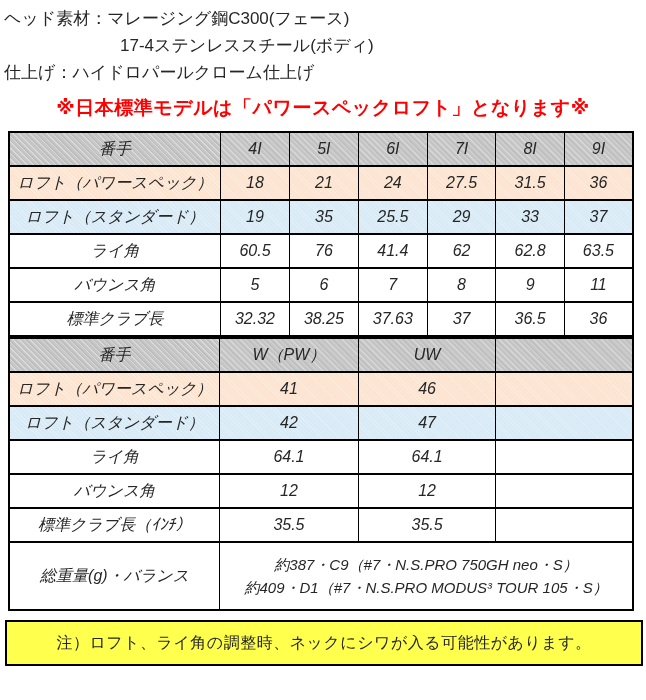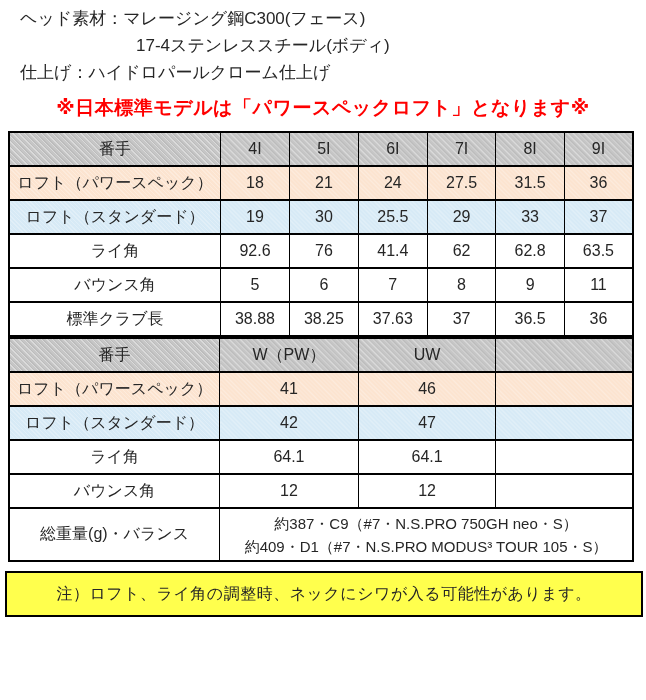--- a/index.html
+++ b/index.html
@@ -10,29 +10,29 @@
     --note-bg:#ffff4d;
     --border-black:#000000;
   }
   *{box-sizing:border-box;}
   html,body{margin:0;padding:0;}
   body{
     width:646px;height:700px;background:#ffffff;color:#262626;
     font-family:"Liberation Sans","DejaVu Sans",sans-serif;
     overflow:hidden;
   }
-  .info{padding:5px 6px 0 20px;font-size:17px;line-height:27px;}
+  .info{padding:5px 6px 0 4px;font-size:17px;line-height:27px;}
   .info .indent{padding-left:116px;}
   .notice{
     text-align:center;color:var(--accent-red);font-weight:bold;
     font-size:19px;margin:9px 0 10px 0;letter-spacing:0.5px;
   }
   table.spec{
     border-collapse:collapse;table-layout:fixed;
-    margin:0 12px 0 8px;border:2px solid var(--border-black);
+    margin:0 12px 0 8px;border:2px solid var(--border-black);font-style:italic;
   }
   table.spec col.lblcol{width:212px;}
   table.spec col.datacol{width:70px;}
   .spec th,.spec td{
     border-left:1px solid var(--border-black);
     border-right:1px solid var(--border-black);
     border-top:2px solid var(--border-black);
     border-bottom:2px solid var(--border-black);
     text-align:center;vertical-align:middle;
     font-size:16px;font-weight:normal;height:34px;padding:0 2px;
@@ -40,21 +40,21 @@
   }
   .spec tr.hdr th{
     background-color:var(--header-gray);
     background-image:repeating-linear-gradient(45deg,rgba(255,255,255,0.35) 0 1px,rgba(0,0,0,0.05) 1px 2px,transparent 2px 4px);
   }
   .spec tr.power td{background-color:var(--power-bg);
     background-image:repeating-linear-gradient(45deg,rgba(255,255,255,0.25) 0 1px,transparent 1px 3px);}
   .spec tr.standard td{background-color:var(--standard-bg);
     background-image:repeating-linear-gradient(45deg,rgba(255,255,255,0.25) 0 1px,transparent 1px 3px);}
   table.bottom{margin-top:0;}
-  td.weight-cell{height:53px;font-size:15px;line-height:23px;padding:0;}
+  td.weight-cell{height:68px;font-size:15px;line-height:23px;padding:0;}
   .footnote{
     margin:9px 3px 0 5px;border:2px solid var(--border-black);
     background:var(--note-bg);height:46px;
     display:flex;align-items:center;justify-content:center;
     font-size:16px;letter-spacing:0.5px;
   }
 </style>
 </head>
 <body>
 
@@ -91,47 +91,47 @@
     <td>18</td>
     <td>21</td>
     <td>24</td>
     <td>27.5</td>
     <td>31.5</td>
     <td>36</td>
   </tr>
   <tr class="standard">
     <td>ロフト（スタンダード）</td>
     <td>19</td>
-    <td>30</td>
+    <td>35</td>
     <td>25.5</td>
     <td>29</td>
     <td>33</td>
     <td>37</td>
   </tr>
   <tr>
     <td>ライ角</td>
-    <td>92.6</td>
+    <td>60.5</td>
     <td>76</td>
     <td>41.4</td>
     <td>62</td>
     <td>62.8</td>
     <td>63.5</td>
   </tr>
   <tr>
     <td>バウンス角</td>
     <td>5</td>
     <td>6</td>
     <td>7</td>
     <td>8</td>
     <td>9</td>
     <td>11</td>
   </tr>
   <tr>
     <td>標準クラブ長</td>
-    <td>38.88</td>
+    <td>32.32</td>
     <td>38.25</td>
     <td>37.63</td>
     <td>37</td>
     <td>36.5</td>
     <td>36</td>
   </tr>
 </tbody>
   </table>
 
 <table class="spec bottom">
@@ -169,20 +169,26 @@
     <td colspan="2">64.1</td>
     <td colspan="2"></td>
   </tr>
   <tr>
     <td>バウンス角</td>
     <td colspan="2">12</td>
     <td colspan="2">12</td>
     <td colspan="2"></td>
   </tr>
   <tr>
+    <td>標準クラブ長（ｲﾝﾁ）</td>
+    <td colspan="2">35.5</td>
+    <td colspan="2">35.5</td>
+    <td colspan="2"></td>
+  </tr>
+  <tr>
     <td>総重量(g)・バランス</td>
     <td colspan="6" class="weight-cell">
       <div>約387・C9（#7・N.S.PRO 750GH neo・S）</div>
       <div>約409・D1（#7・N.S.PRO MODUS³ TOUR 105・S）</div>
     </td>
   </tr>
 </tbody>
   </table>
 
 <div class="footnote">

